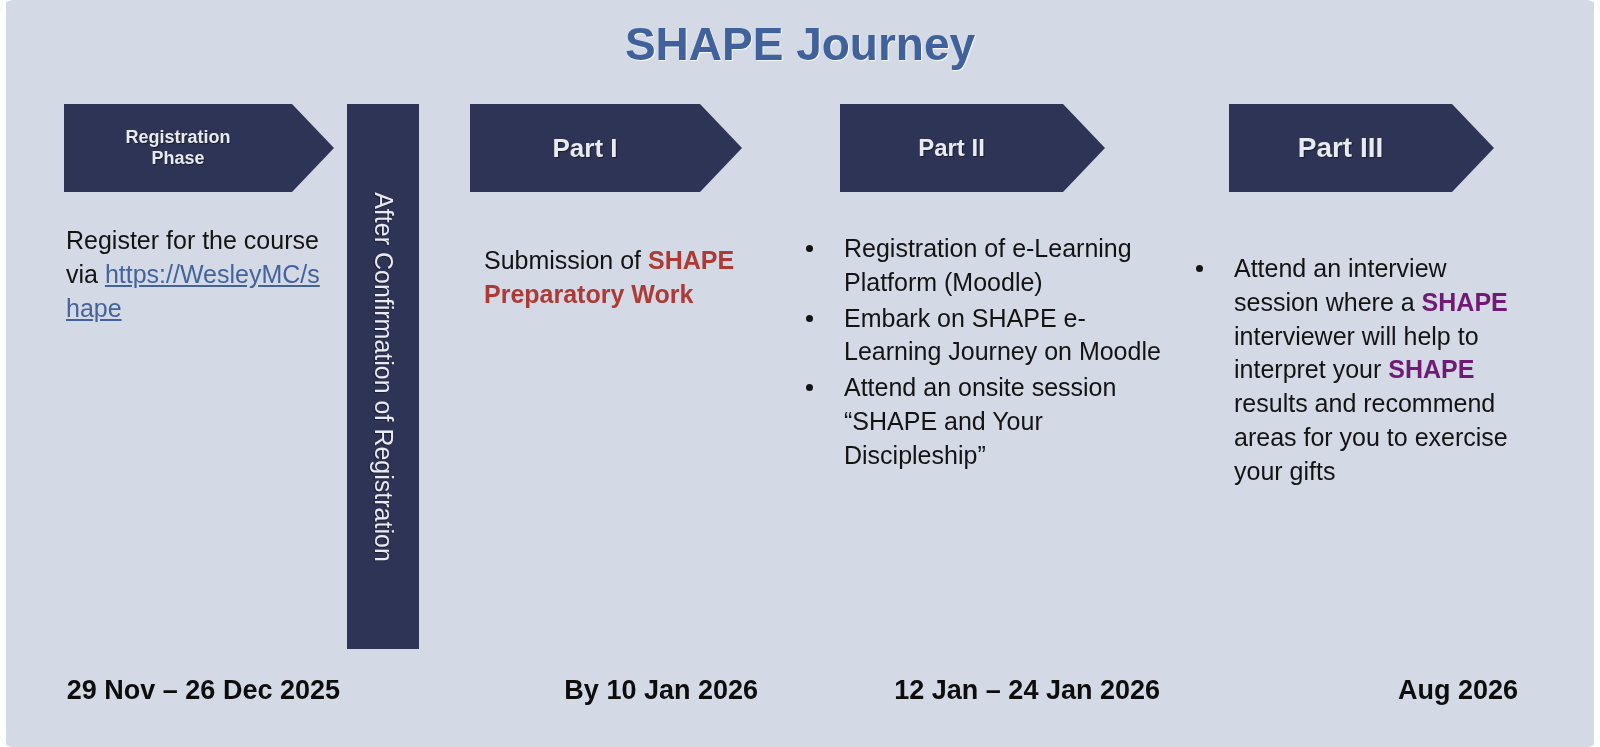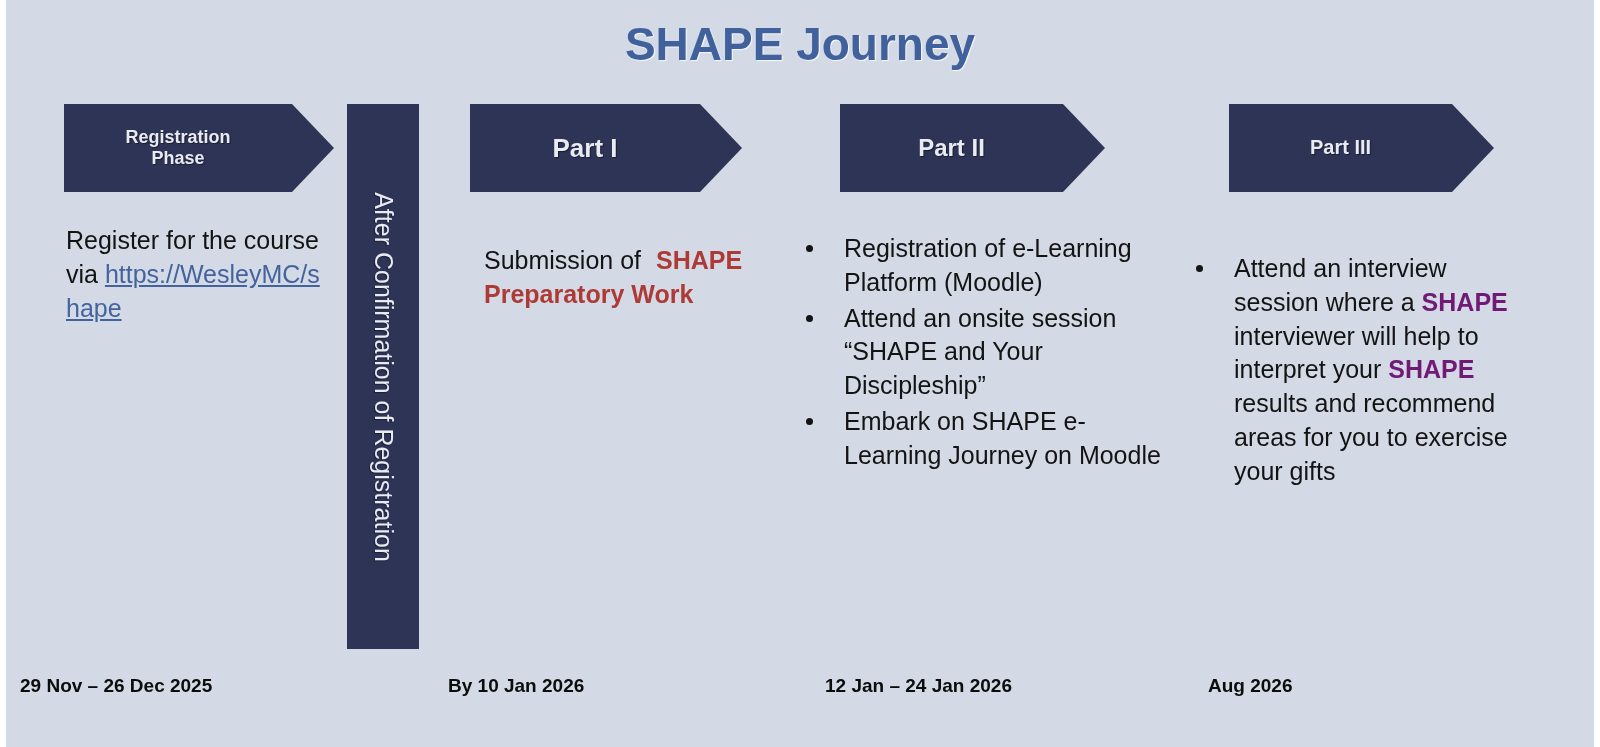--- a/index.html
+++ b/index.html
@@ -8,20 +8,21 @@
     background: #ffffff;
   }
   #slide {
     position: relative;
     width: 1600px;
     height: 747px;
     background: #d3dae5;
     overflow: hidden;
     font-family: "Liberation Sans", sans-serif;
     box-sizing: border-box;
+    border-radius: 14px;
   }
   
   .edge-gutter {
     position: absolute;
     top: 0;
     width: 6px;
     height: 747px;
     background: #ffffff;
   }
   .edge-gutter.left  { left: 0; }
@@ -54,21 +55,21 @@
     line-height: 1.18;
     -webkit-clip-path: polygon(0 0, calc(100% - 42px) 0, 100% 50%, calc(100% - 42px) 100%, 0 100%);
     clip-path: polygon(0 0, calc(100% - 42px) 0, 100% 50%, calc(100% - 42px) 100%, 0 100%);
     text-shadow: 1px 1px 1px rgba(0,0,0,0.45);
     box-sizing: border-box;
     padding-right: 42px;
   }
   #chev-reg   { left: 64px;   top: 104px; width: 270px; height: 88px;  font-size: 18px; }
   #chev-p1    { left: 470px;  top: 104px; width: 272px; height: 88px;  font-size: 26px; }
   #chev-p2    { left: 840px;  top: 104px; width: 265px; height: 88px;  font-size: 24px; }
-  #chev-p3    { left: 1229px; top: 104px; width: 265px; height: 88px;  font-size: 20px; }
+  #chev-p3    { left: 1229px; top: 104px; width: 265px; height: 88px;  font-size: 28px; }
 
   
   #vband {
     position: absolute;
     left: 347px;
     top: 104px;
     width: 72px;
     height: 545px;
     background: #2e3456;
     overflow: hidden;
@@ -113,32 +114,32 @@
   }
   .bullets li .dot {
     position: absolute;
     left: 6px;
     top: 0.52em;
     width: 7px;
     height: 7px;
     border-radius: 50%;
     background: #131313;
   }
-  .red  { color: #ae3a36; font-weight: bold; margin-left: 8px; }
+  .red  { color: #ae3a36; font-weight: bold; }
   .bk   { color: #701a75; font-weight: bold; }
 
   
   .date {
     position: absolute;
     top: 675px;
-    font-size: 19px;
+    font-size: 27px;
     font-weight: bold;
     color: #0c0c0c;
     white-space: nowrap;
-    text-align: left;
+    text-align: right;
   }
   #date-0 { left: 20px;   width: 320px; }
   #date-1 { left: 448px;  width: 310px; }
   #date-2 { left: 825px;  width: 335px; }
   #date-3 { left: 1208px; width: 310px; }
 </style>
 </head>
 <body>
 
 <div id="slide">
@@ -180,25 +181,25 @@
   </div>
 
   <div class="col-body" id="body-p2">
     <ul class="bullets">
       <li>
         <span class="dot"></span>
         <span>Registration of e-Learning Platform (Moodle)</span>
       </li>
       <li>
         <span class="dot"></span>
+        <span>Embark on SHAPE e-Learning Journey on Moodle</span>
+      </li>
+      <li>
+        <span class="dot"></span>
         <span>Attend an onsite session “SHAPE and Your Discipleship”</span>
-      </li>
-      <li>
-        <span class="dot"></span>
-        <span>Embark on SHAPE e-Learning Journey on Moodle</span>
       </li>
     </ul>
   </div>
 
   <div class="col-body" id="body-p3">
     <ul class="bullets">
       <li>
         <span class="dot"></span>
         <span>Attend an interview session where a </span><span class="bk">SHAPE</span><span> interviewer will help to interpret your </span><span class="bk">SHAPE</span><span> results and recommend areas for you to exercise your gifts</span>
       </li>

